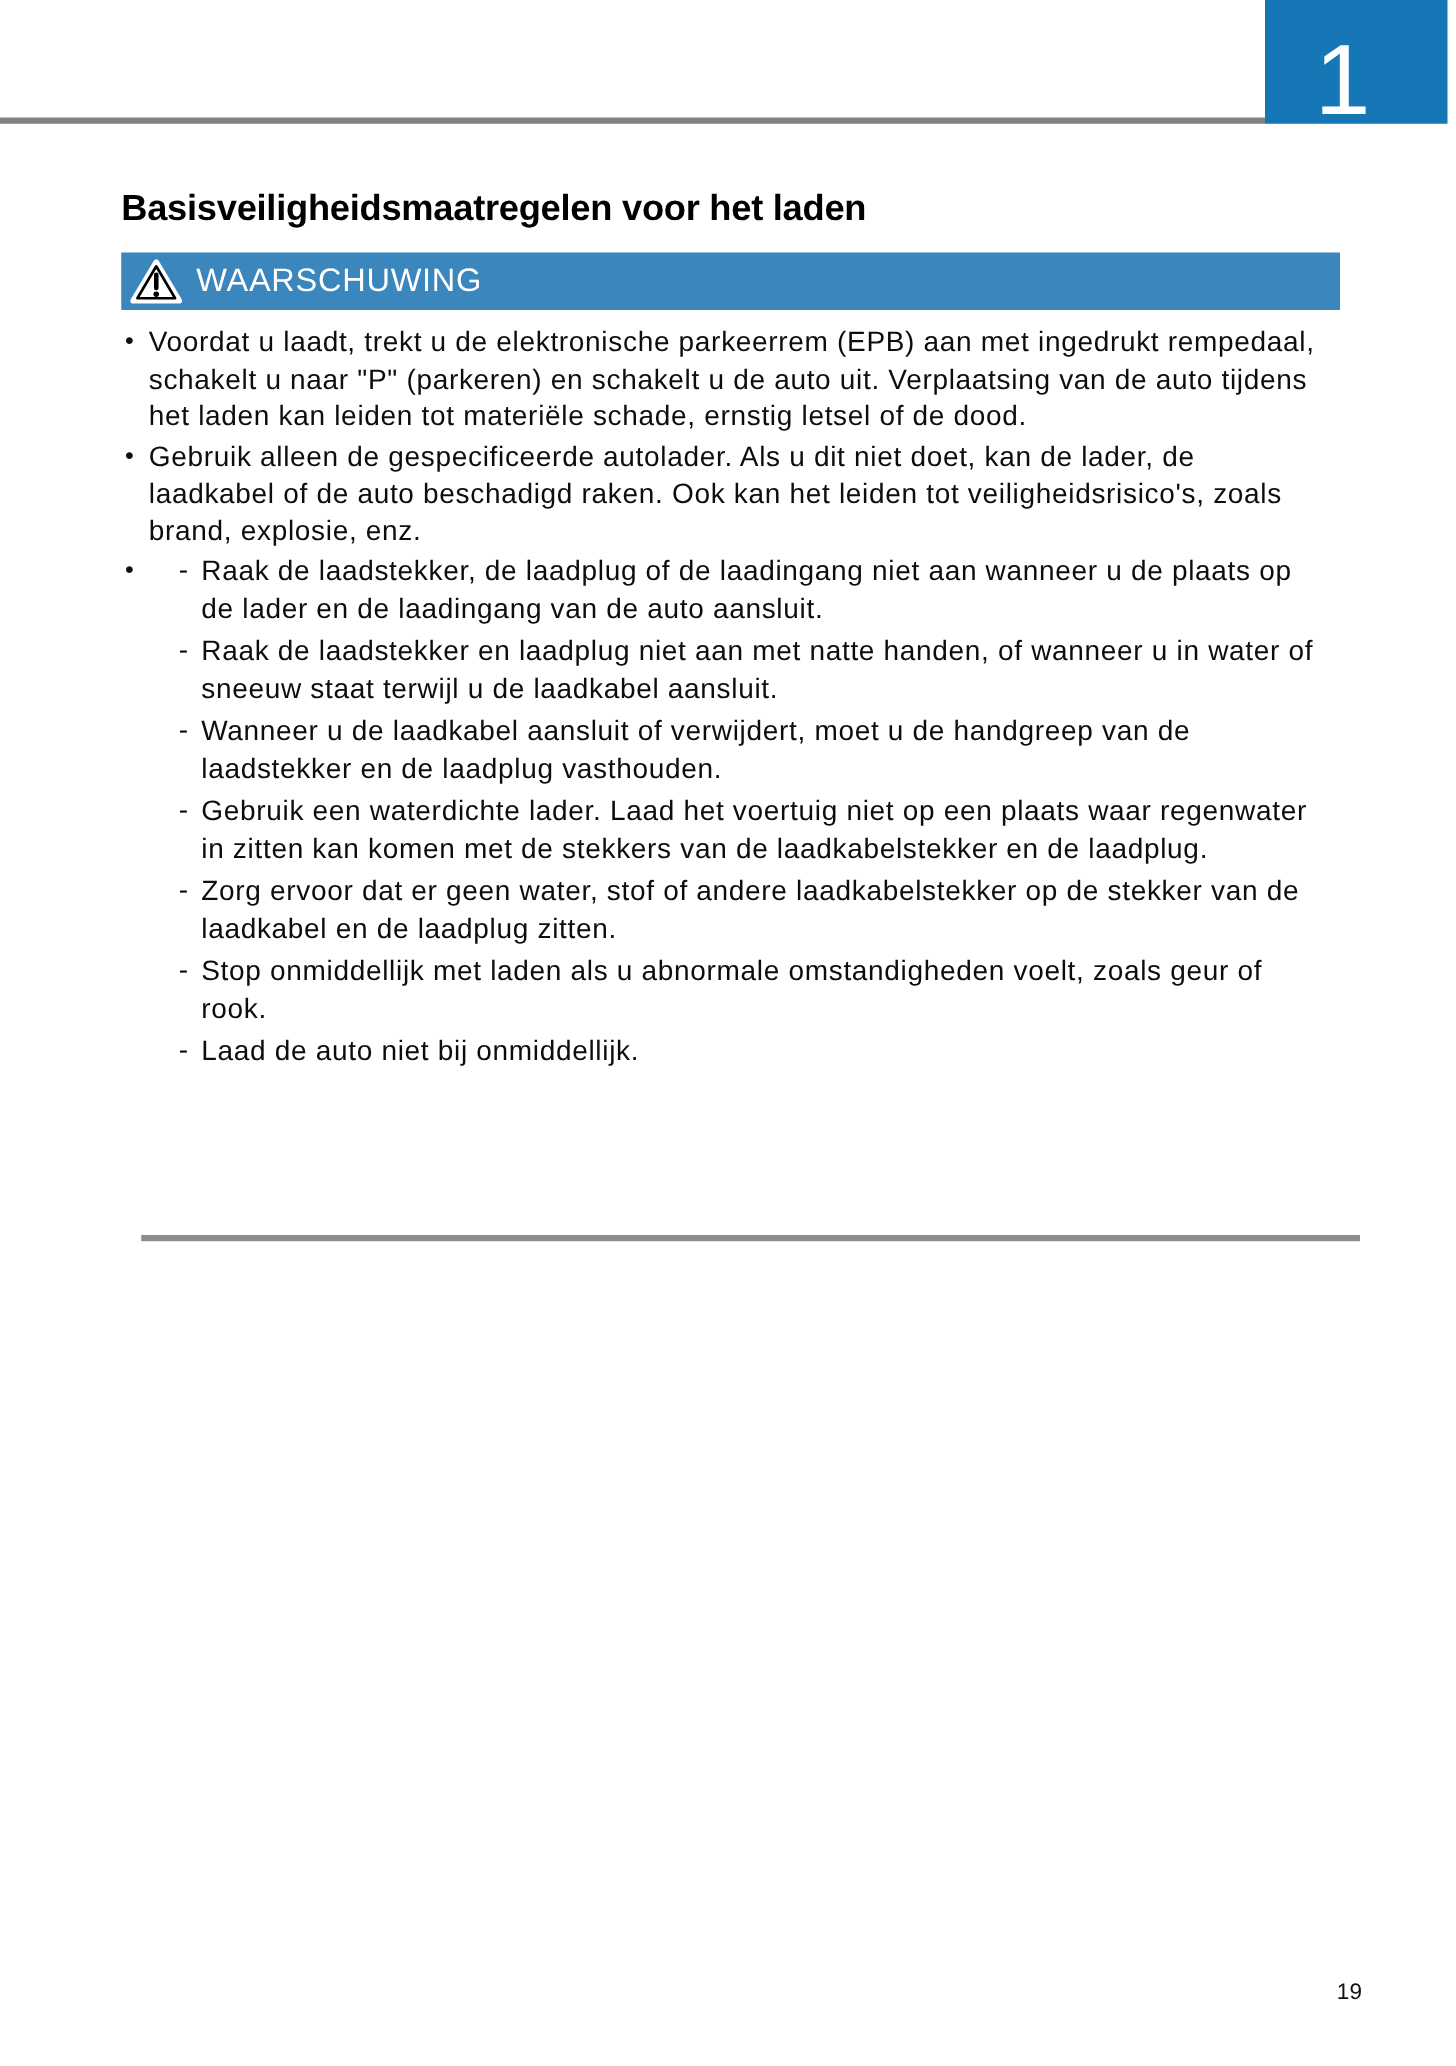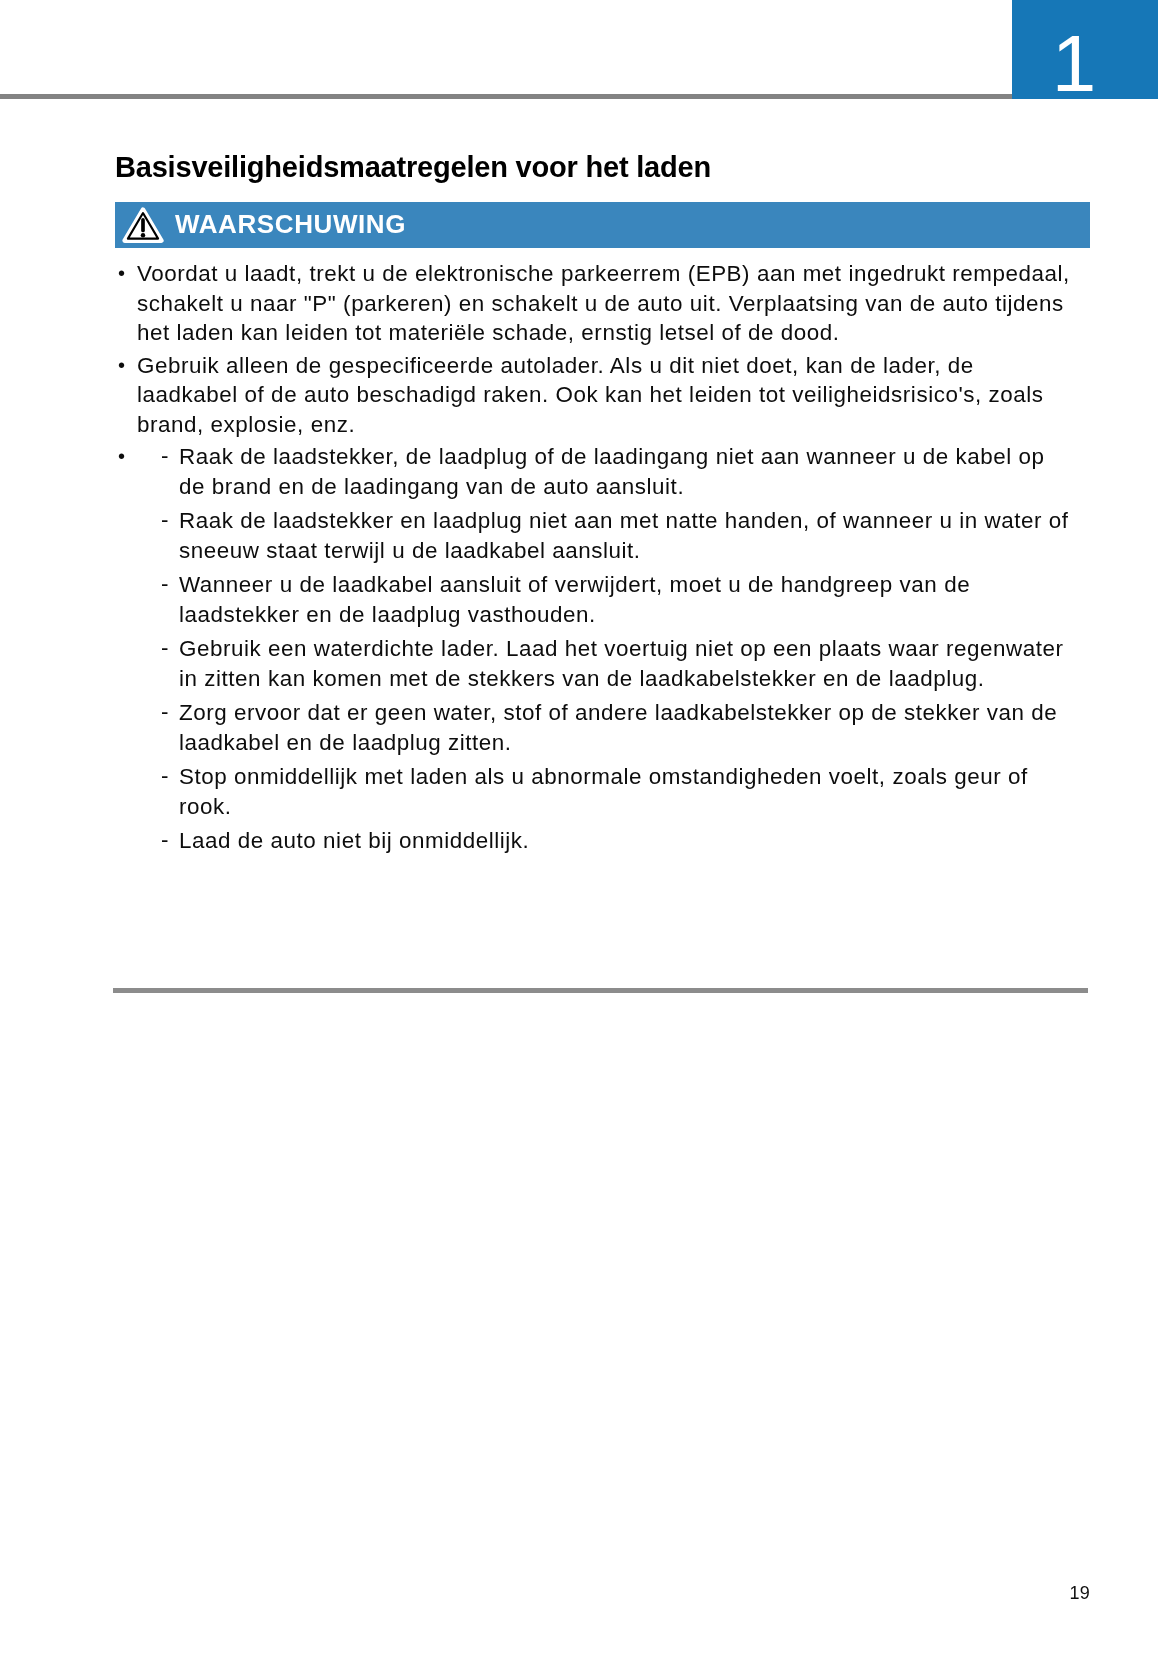--- a/index.html
+++ b/index.html
@@ -40,21 +40,21 @@
   }
   .chapter-tab .num{
     color:#ffffff;
     font-size:80px;
     font-weight:500;
     line-height:0.78;
     letter-spacing:0;
   }
   .content{
     position:absolute;
-    left:115px;
+    left:97px;
     top:152px;
     width:975px;
   }
   h1.doc-heading{
     font-size:29px;
     line-height:30px;
     font-weight:700;
     color:#000000;
     letter-spacing:-0.2px;
   }
@@ -62,21 +62,21 @@
     margin-top:20px;
     height:46px;
     background:var(--banner-blue);
     display:flex;
     align-items:center;
     padding-left:7px;
   }
   .warning-banner svg{display:block;}
   .warning-banner .wlabel{
     color:#ffffff;
-    font-weight:700;
+    font-weight:400;
     font-size:26px;
     letter-spacing:0.6px;
     margin-left:11px;
     padding-bottom:2px;
   }
   .warning-list{
     margin-top:11px;
     width:955px;
     font-size:22.4px;
     line-height:29.5px;
@@ -144,21 +144,21 @@
           <circle cx="32" cy="43" r="3.4" fill="#000000"></circle>
         </svg>
       </span>
       <span class="wlabel">WAARSCHUWING</span>
     </div>
 
     <div class="warning-list">
         <div class="bullet-item"><span class="marker">•</span><span class="btext">Voordat u laadt, trekt u de elektronische parkeerrem (EPB) aan met ingedrukt rempedaal, schakelt u naar "P" (parkeren) en schakelt u de auto uit. Verplaatsing van de auto tijdens het laden kan leiden tot materiële schade, ernstig letsel of de dood.</span></div>
         <div class="bullet-item"><span class="marker">•</span><span class="btext">Gebruik alleen de gespecificeerde autolader. Als u dit niet doet, kan de lader, de laadkabel of de auto beschadigd raken. Ook kan het leiden tot veiligheidsrisico's, zoals brand, explosie, enz.</span></div>
         <div class="bullet-item"><span class="marker">•</span></div>
-        <div class="sub-item"><span class="marker">-</span><span class="btext">Raak de laadstekker, de laadplug of de laadingang niet aan wanneer u de kabel op de brand en de laadingang van de auto aansluit.</span></div>
+        <div class="sub-item"><span class="marker">-</span><span class="btext">Raak de laadstekker, de laadplug of de laadingang niet aan wanneer u de plaats op de lader en de laadingang van de auto aansluit.</span></div>
         <div class="sub-item"><span class="marker">-</span><span class="btext">Raak de laadstekker en laadplug niet aan met natte handen, of wanneer u in water of sneeuw staat terwijl u de laadkabel aansluit.</span></div>
         <div class="sub-item"><span class="marker">-</span><span class="btext">Wanneer u de laadkabel aansluit of verwijdert, moet u de handgreep van de laadstekker en de laadplug vasthouden.</span></div>
         <div class="sub-item"><span class="marker">-</span><span class="btext">Gebruik een waterdichte lader. Laad het voertuig niet op een plaats waar regenwater in zitten kan komen met de stekkers van de laadkabelstekker en de laadplug.</span></div>
         <div class="sub-item"><span class="marker">-</span><span class="btext">Zorg ervoor dat er geen water, stof of andere laadkabelstekker op de stekker van de laadkabel en de laadplug zitten.</span></div>
         <div class="sub-item"><span class="marker">-</span><span class="btext">Stop onmiddellijk met laden als u abnormale omstandigheden voelt, zoals geur of rook.</span></div>
         <div class="sub-item"><span class="marker">-</span><span class="btext">Laad de auto niet bij onmiddellijk.</span></div>
       </div>
   </div>
 
   <div class="bottom-rule"></div>

